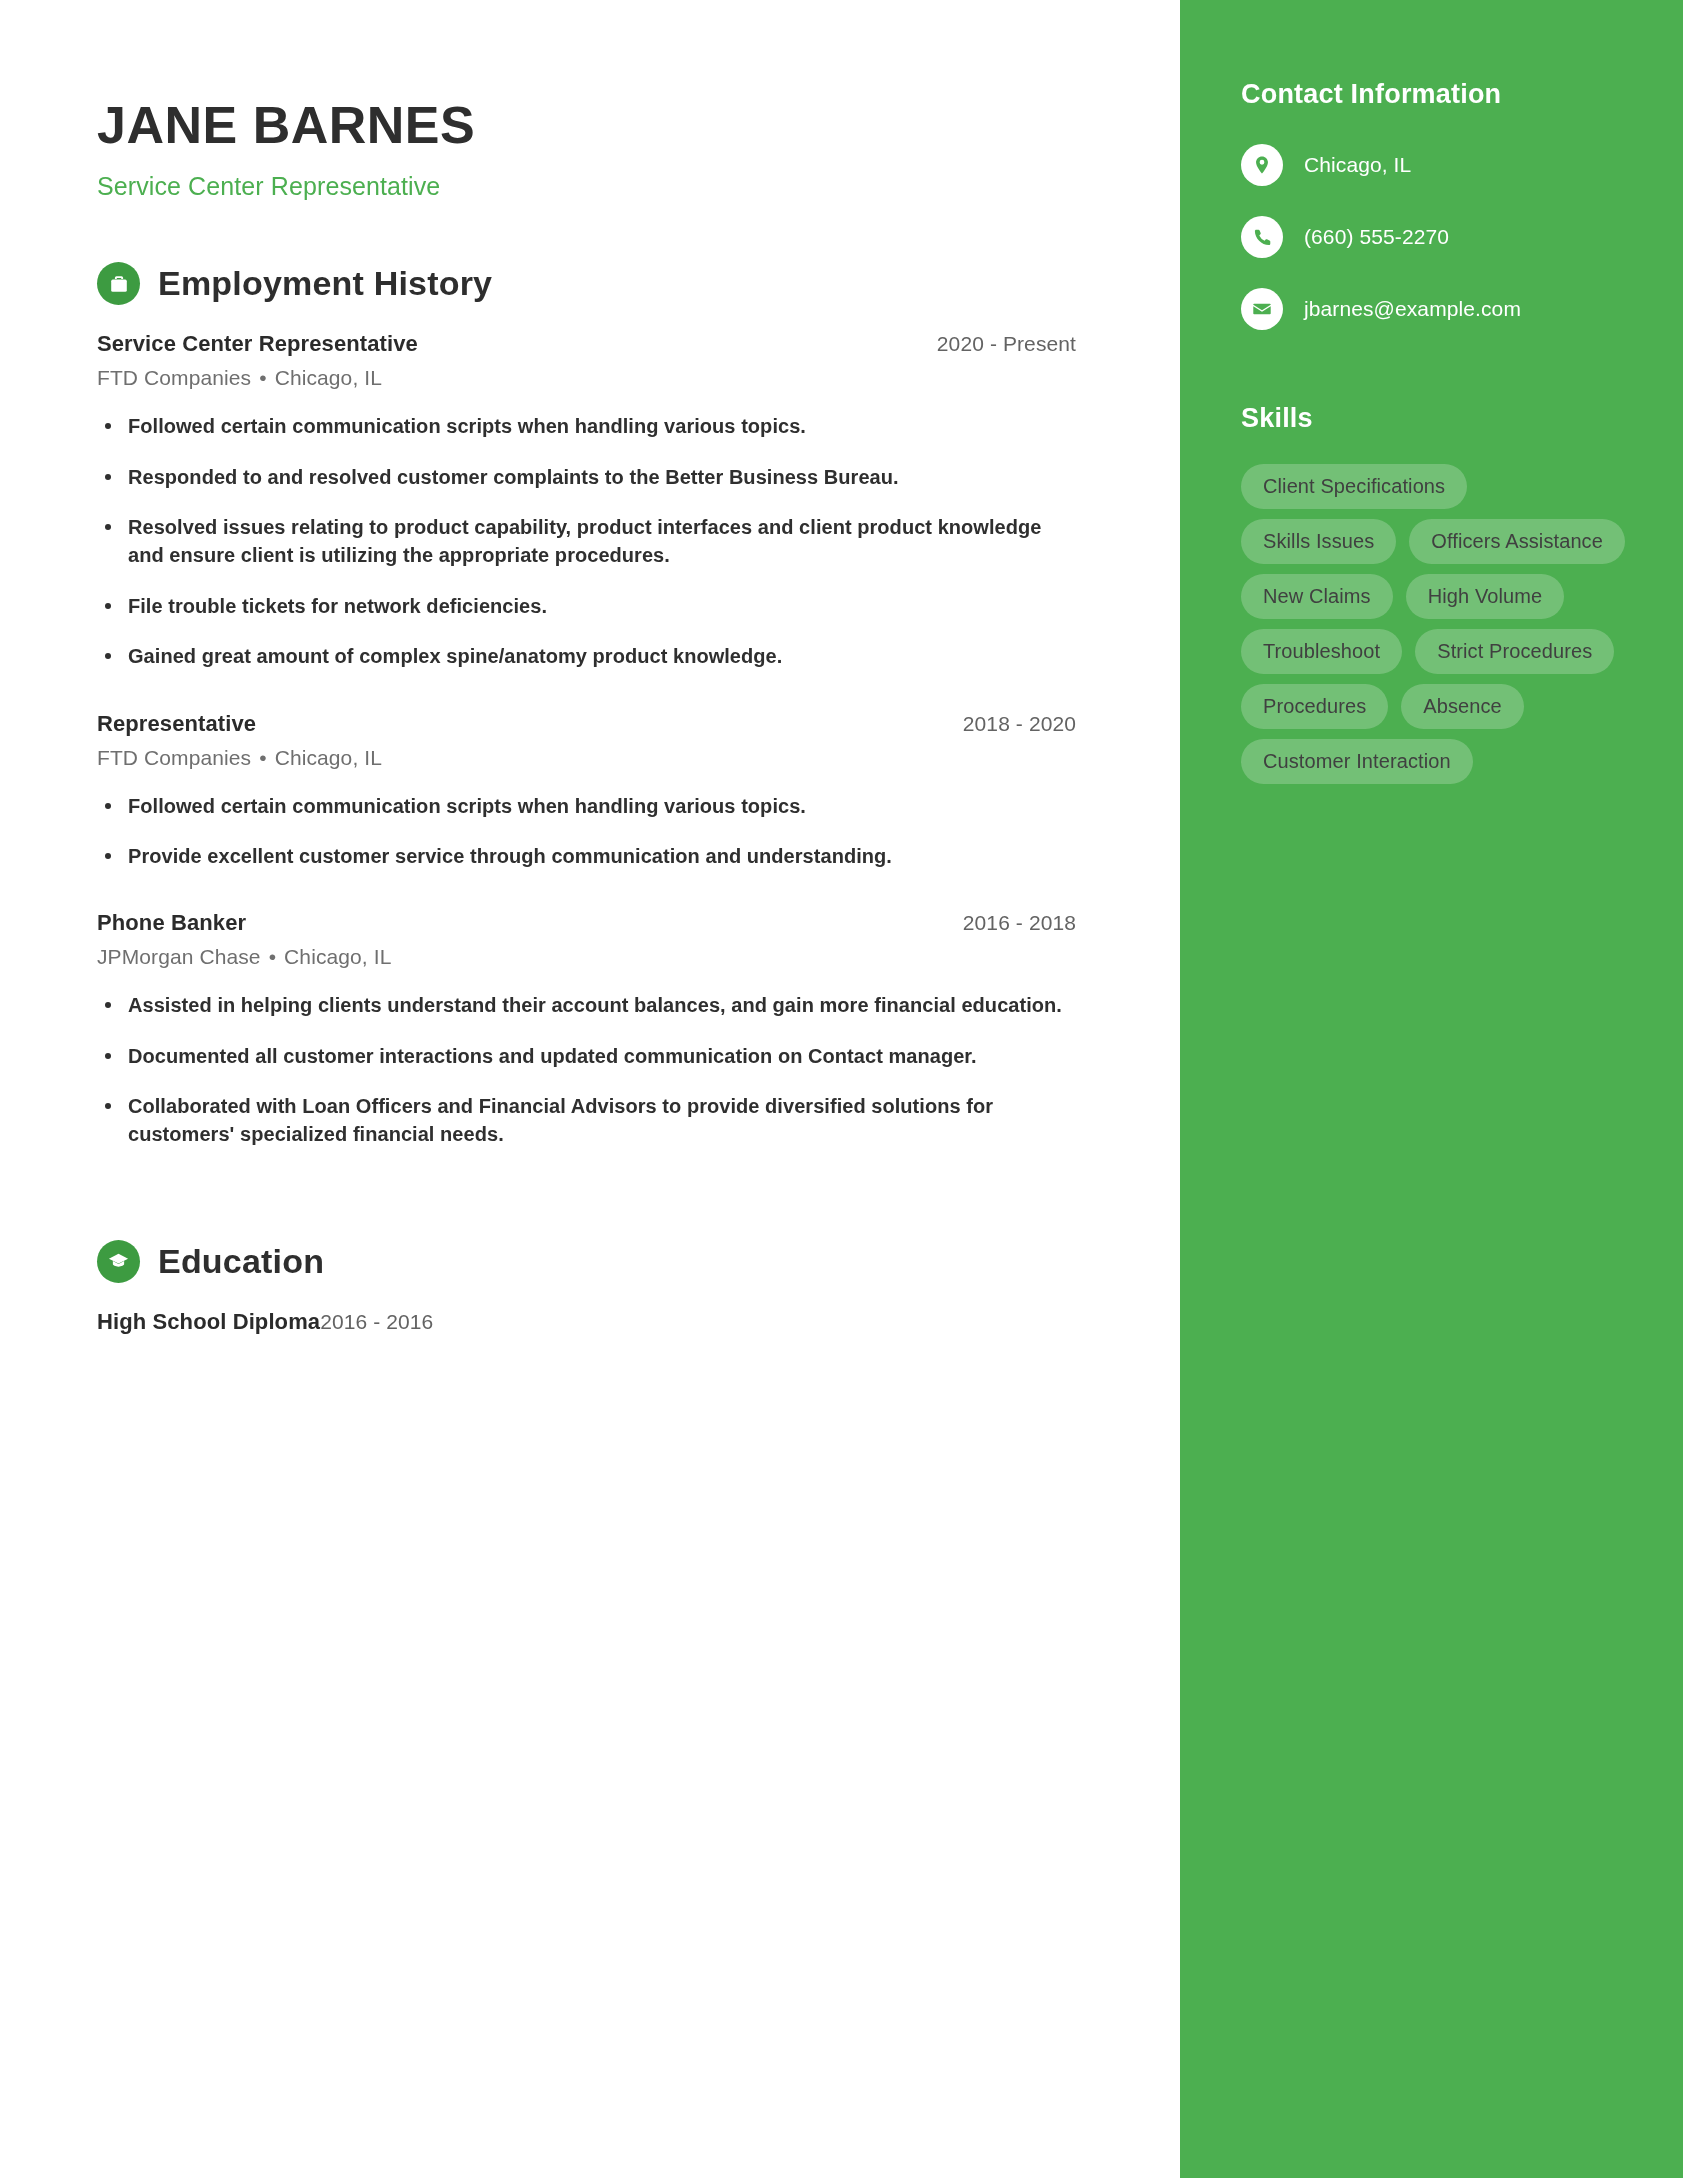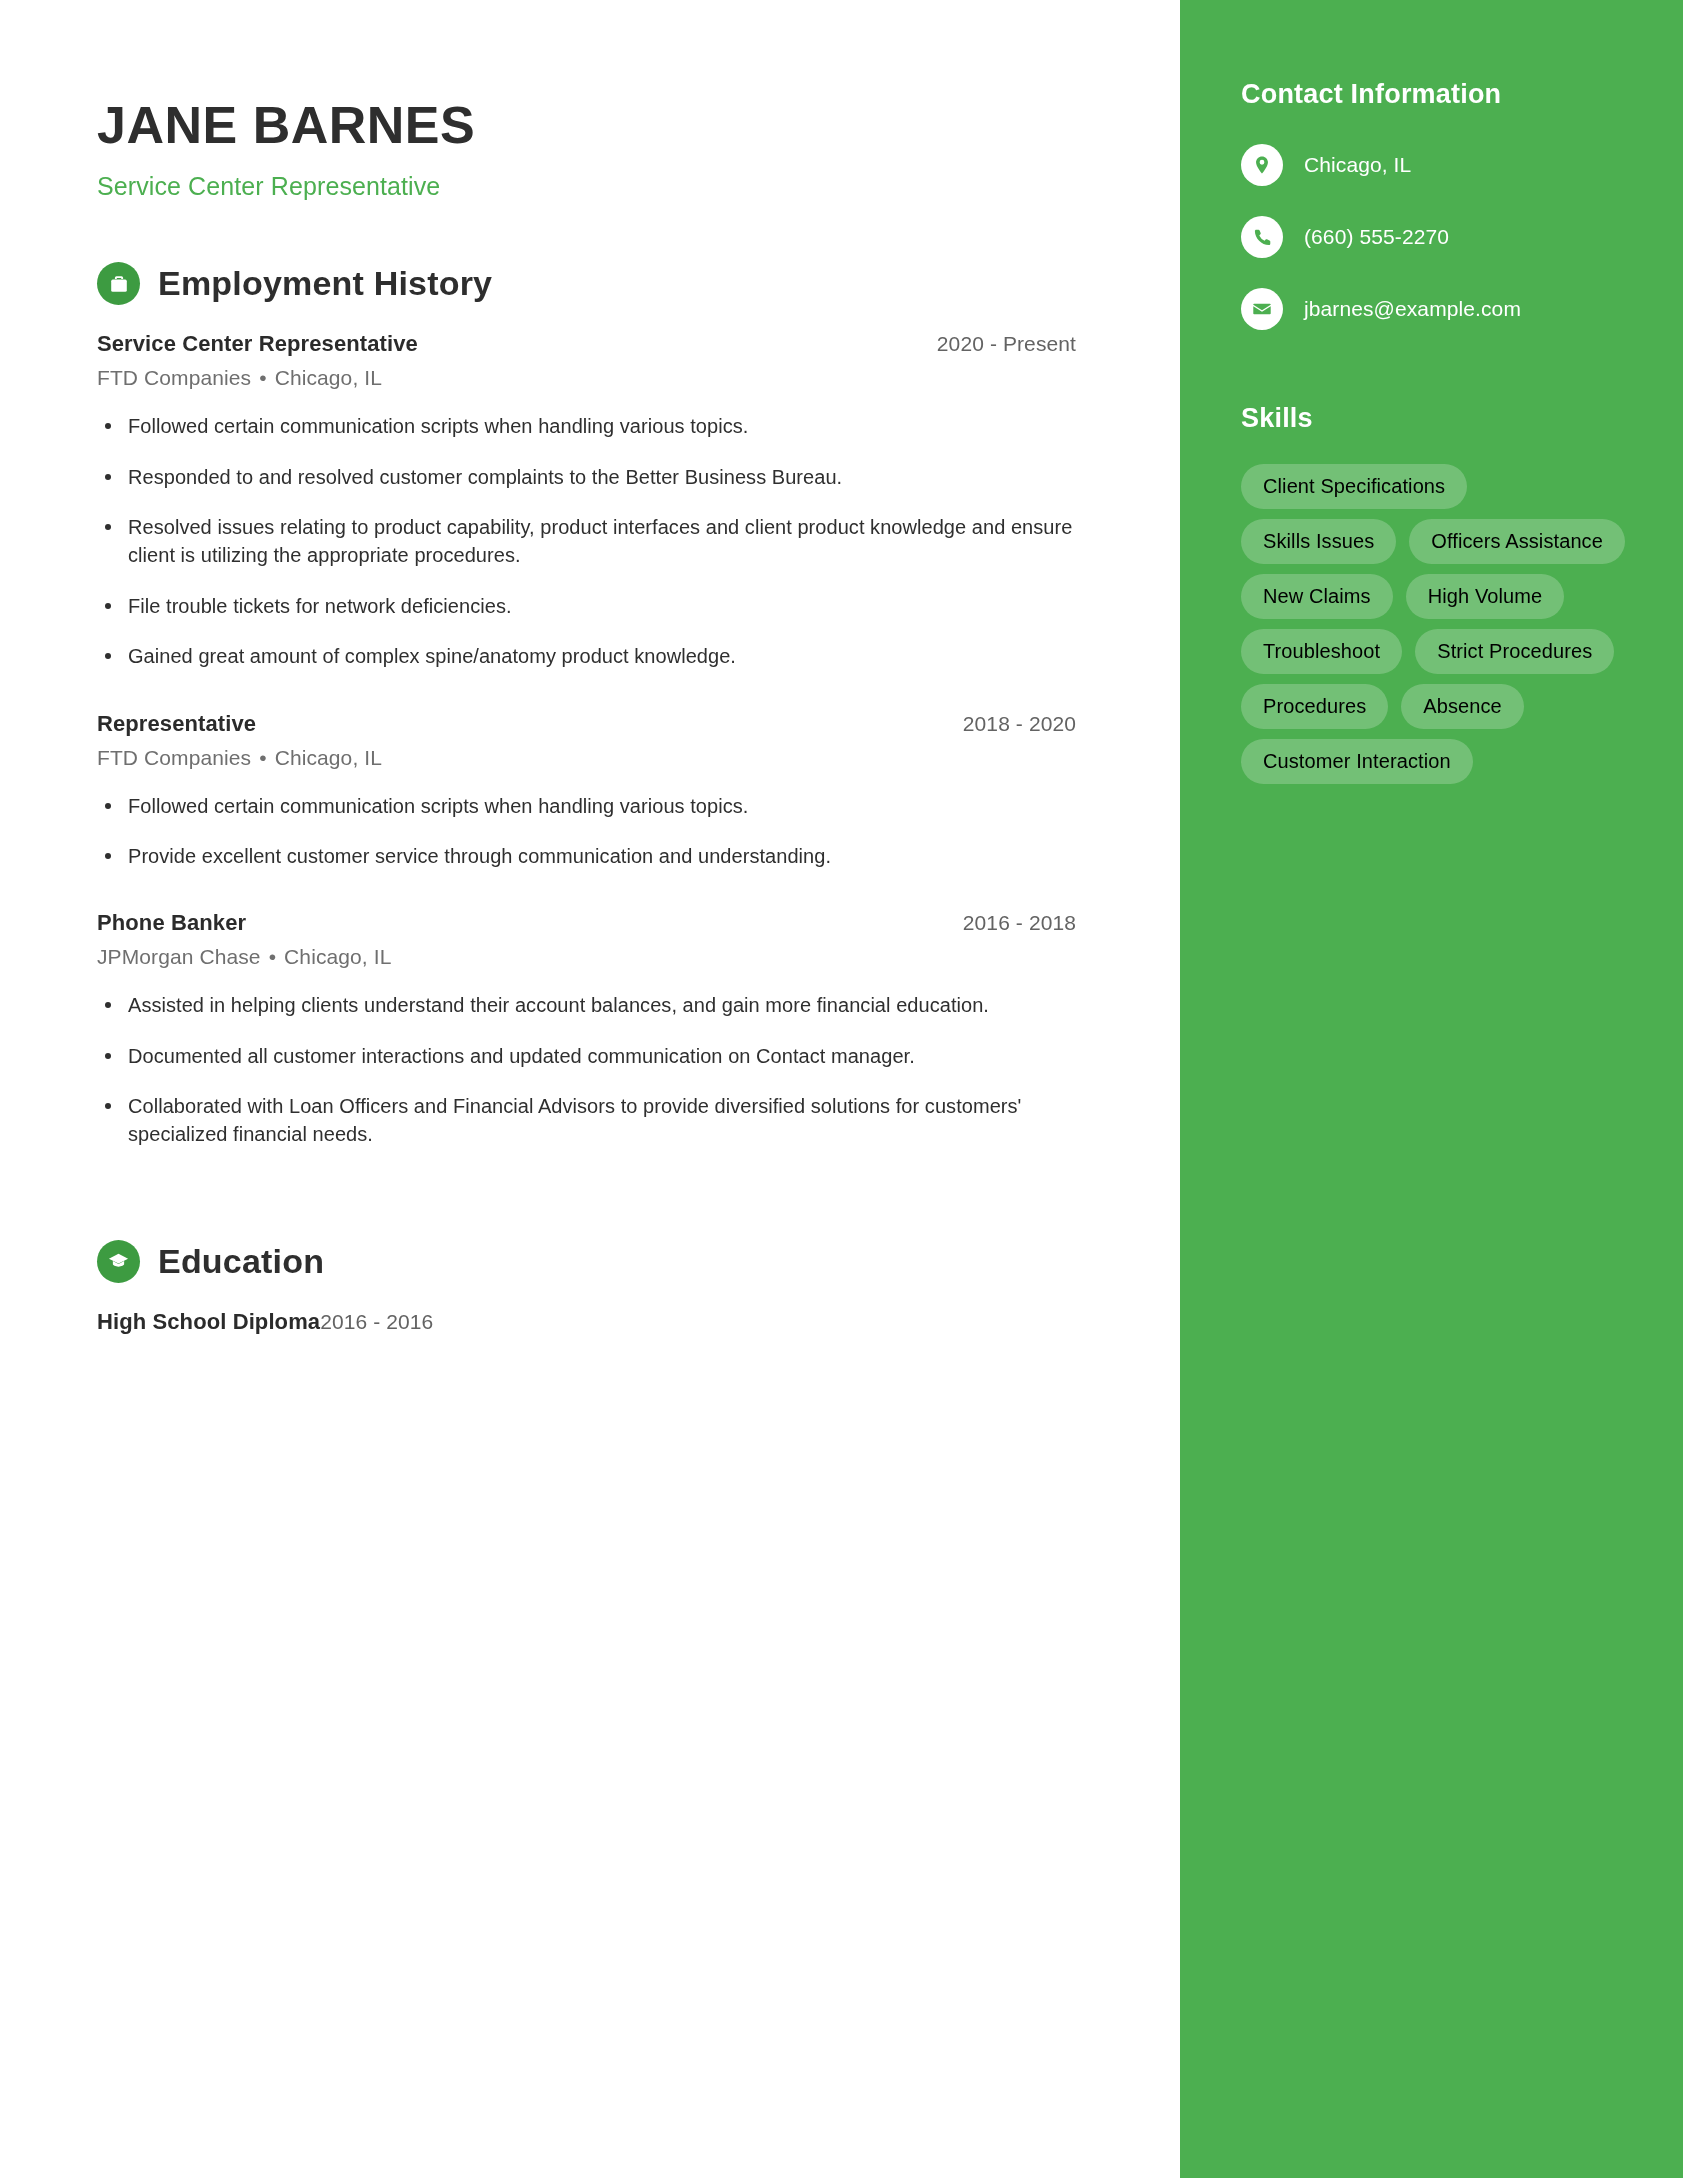--- a/index.html
+++ b/index.html
@@ -98,20 +98,21 @@
     margin-top: 22px;
   }
   ul.bullets li {
     position: relative;
     padding-left: 31px;
     font-size: 20px;
     color: #2f2f2f;
     line-height: 1.42;
     margin-bottom: 22px;
     letter-spacing: 0.05px;
+    font-weight: bold;
   }
   ul.bullets li:last-child { margin-bottom: 0; }
   ul.bullets li::before {
     content: "";
     position: absolute;
     left: 8px;
     top: 11px;
     width: 6px;
     height: 6px;
     border-radius: 50%;
@@ -172,21 +173,21 @@
     margin-top: 30px;
     display: flex;
     flex-wrap: wrap;
     gap: 10px 13px;
   }
   .skill-pill {
     background: rgba(255,255,255,0.22);
     border-radius: 99px;
     padding: 10px 22px 11px 22px;
     font-size: 20px;
-    color: #000000;
+    color: #404040;
     letter-spacing: 0.1px;
     white-space: nowrap;
     line-height: 1.2;
   }
 </style>
 </head>
 <body>
 
 <div class="page">
 

